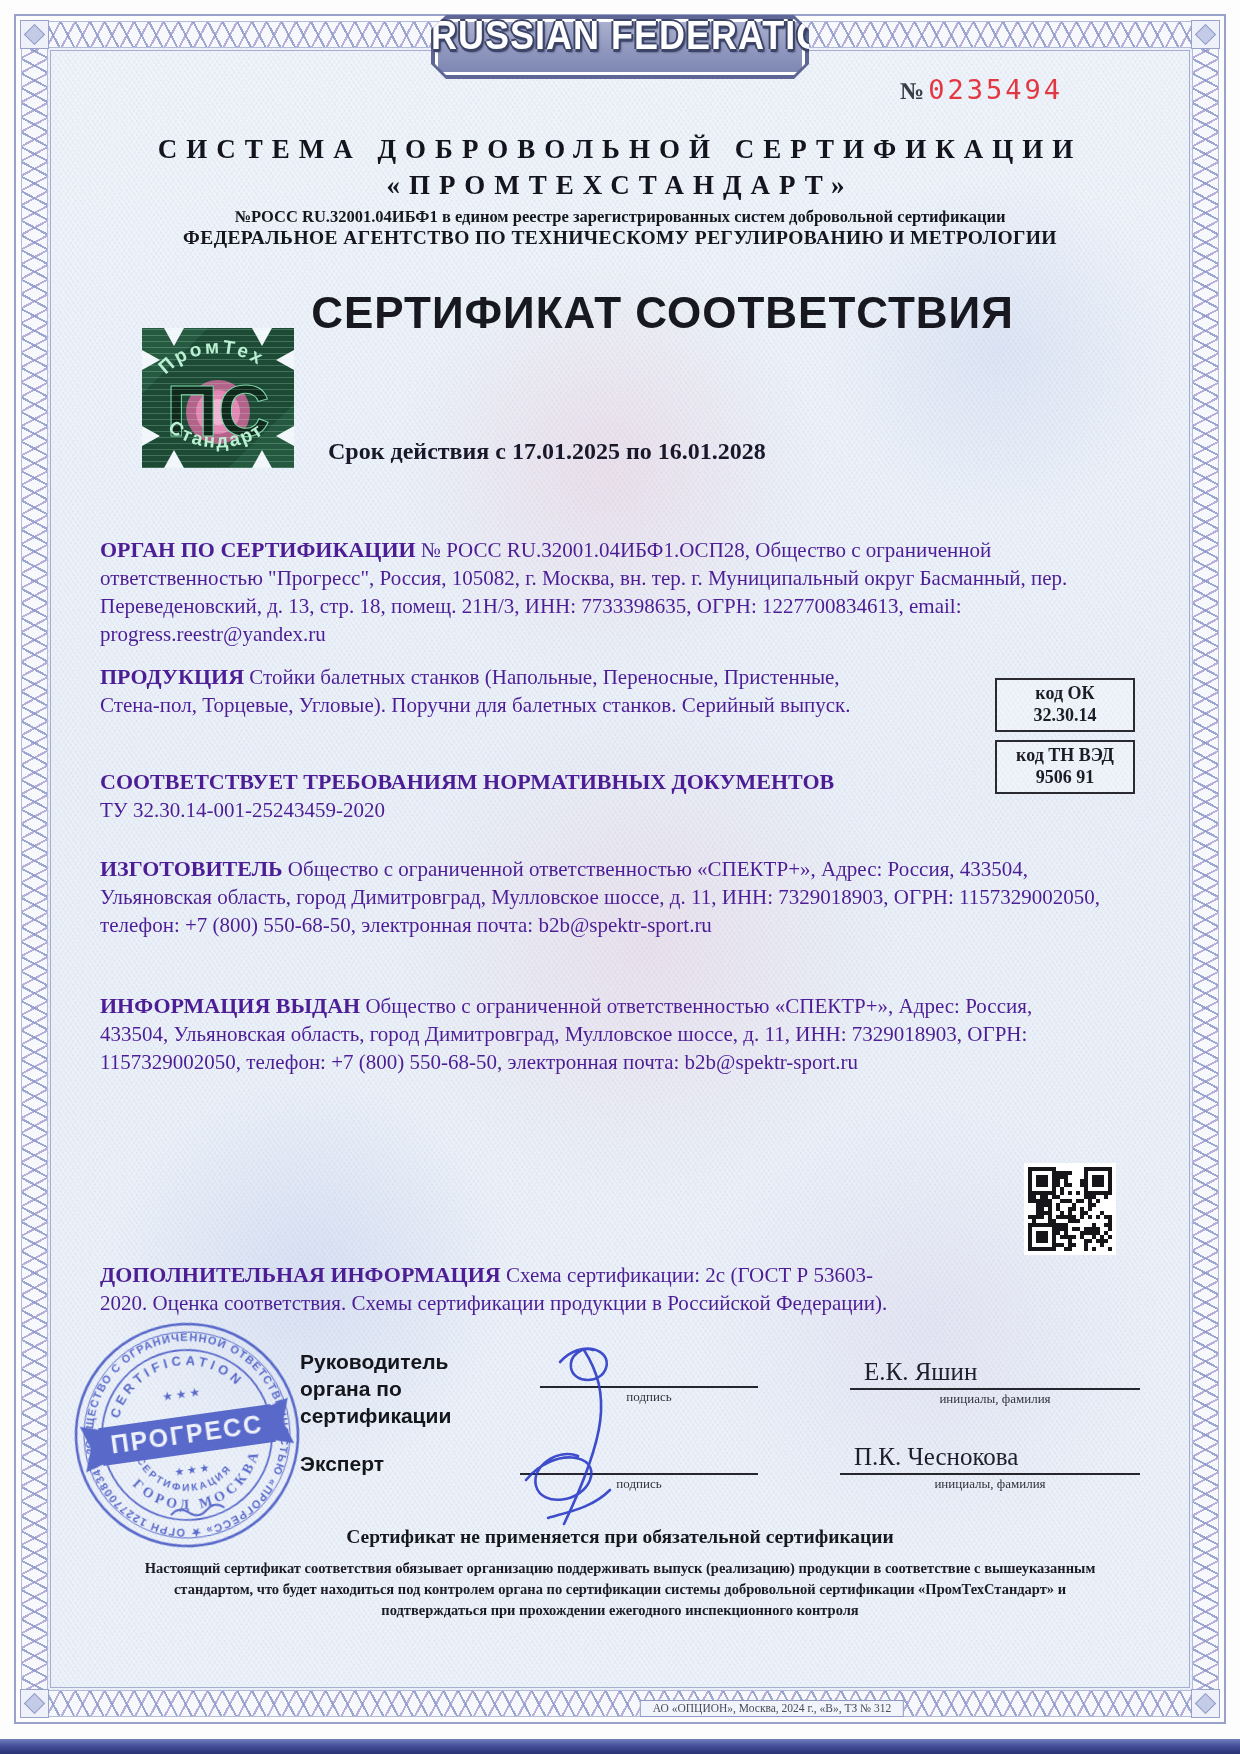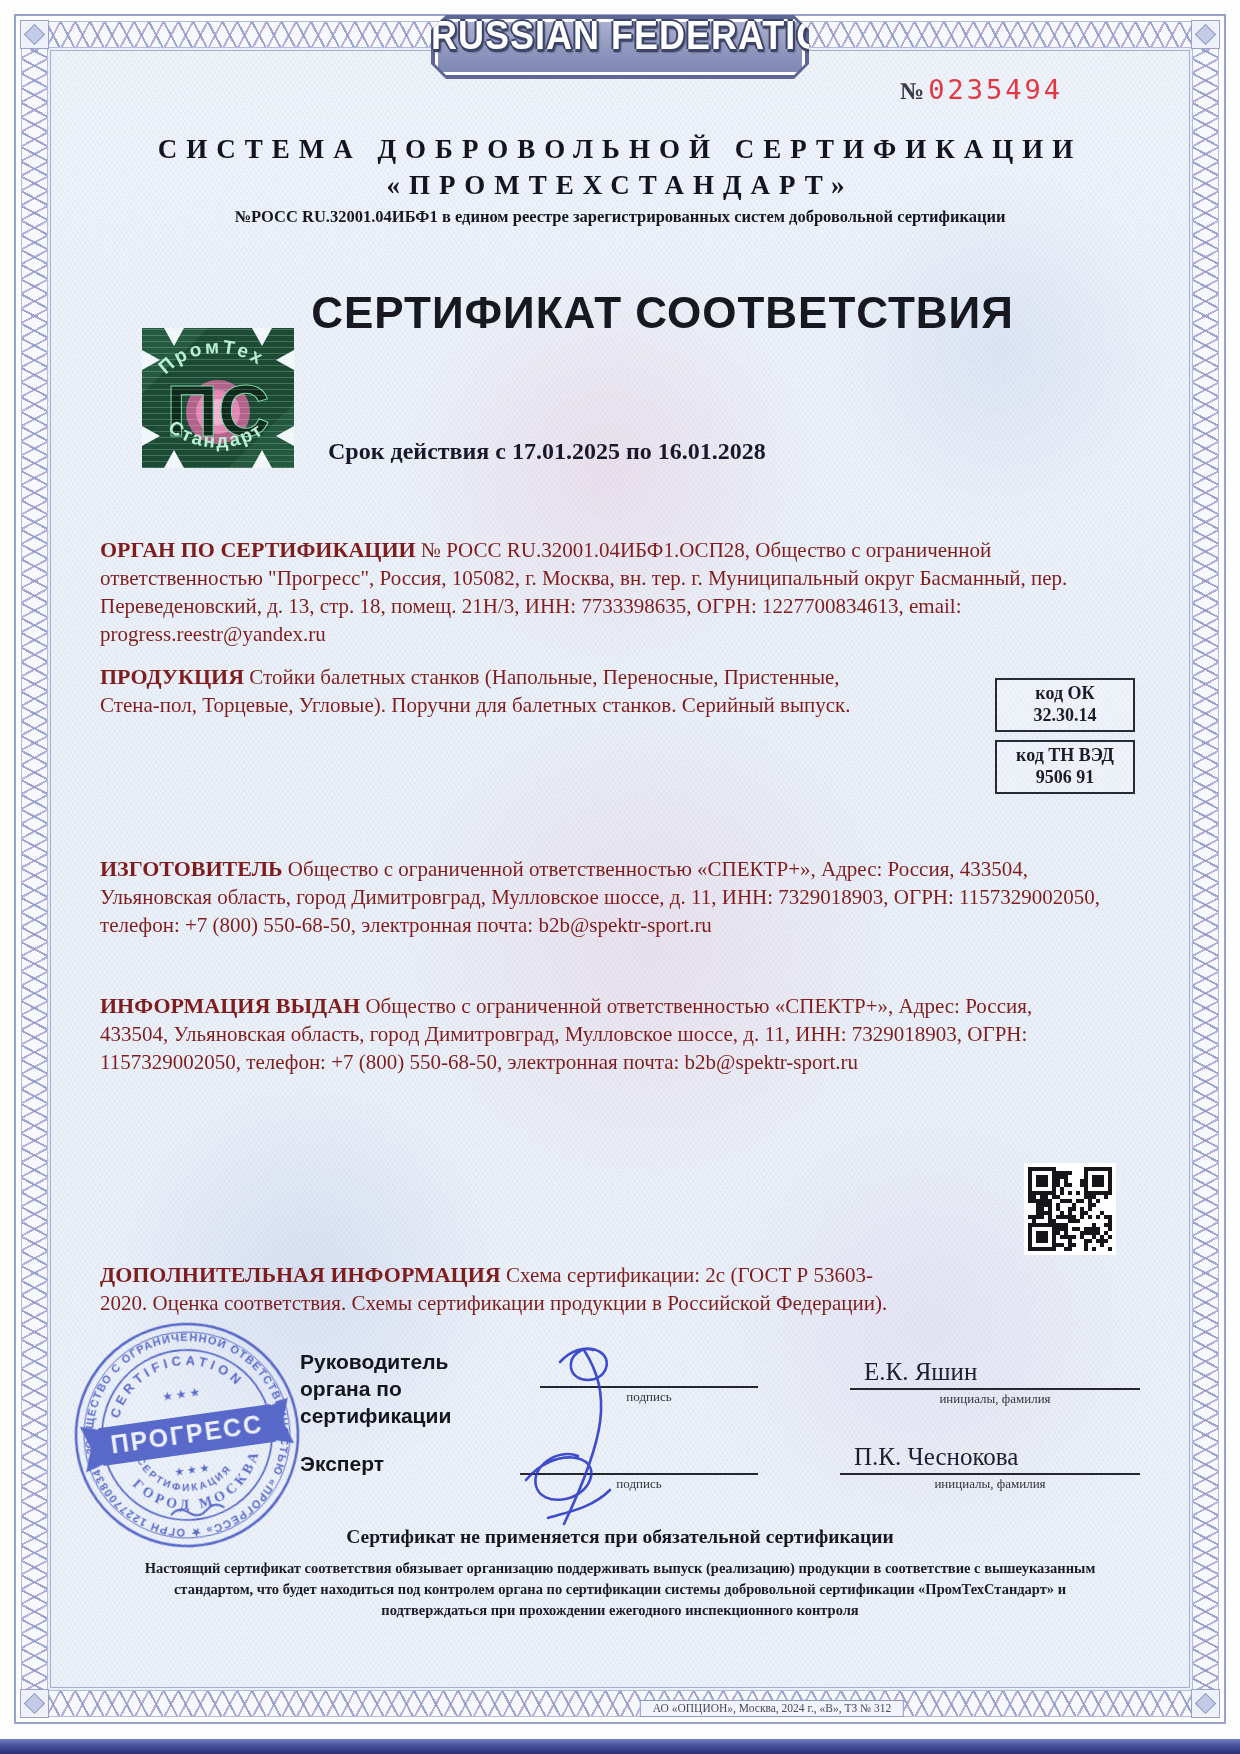--- a/index.html
+++ b/index.html
@@ -63,21 +63,21 @@
   .h-agency{top:227px;font-size:19.5px;font-weight:bold;letter-spacing:.4px;color:#16161f;}
   .doc-title{top:288px;padding-left:85px;box-sizing:border-box;font-family:"Liberation Sans",sans-serif;
     font-weight:800;font-size:44px;letter-spacing:1px;color:#181820;}
   .regline{top:382px;padding-left:60px;box-sizing:border-box;font-size:24px;font-weight:bold;color:#18182a;}
   .validity{position:absolute;top:438px;left:328px;font-size:24px;font-weight:bold;color:#18182a;}
   
   .holo{position:absolute;left:138px;top:324px;width:160px;height:148px;}
   .holo .stripes{position:absolute;inset:4px;pointer-events:none;
     background:repeating-linear-gradient(0deg, rgba(200,255,225,.22) 0 1px, rgba(0,0,0,0) 1px 6px);}
   
-  .sec{position:absolute;left:100px;font-size:21px;line-height:28px;color:#7f1d1d;}
+  .sec{position:absolute;left:100px;font-size:21px;line-height:28px;color:#4c1d95;}
   .sec b{font-size:22px;}
   .sec.justify{text-align:justify;}
   .codebox{position:absolute;left:995px;width:136px;border:2px solid #2a2a33;background:rgba(255,255,255,.25);
     text-align:center;font-weight:bold;padding:2px 0 4px;}
   .codebox .cb-label{font-size:18px;line-height:22px;}
   .codebox .cb-value{font-size:18px;line-height:22px;font-weight:600;}
   
   .qr{position:absolute;left:1024px;top:1163px;width:92px;height:92px;background:#fff;padding:2px;box-sizing:border-box;}
   .qr-grid{position:relative;width:84px;height:84px;margin:2px;}
   .qr-grid div{position:absolute;width:4px;height:4px;background:#15151a;}
@@ -126,20 +126,21 @@
     </div>
 
     <div class="serial">
       <span class="no">№</span>
       <span class="digits">0235494</span>
     </div>
 
     <div class="ctr h-system">СИСТЕМА ДОБРОВОЛЬНОЙ СЕРТИФИКАЦИИ</div>
     <div class="ctr h-name">«ПРОМТЕХСТАНДАРТ»</div>
     <div class="ctr h-reg">№РОСС RU.32001.04ИБФ1 в едином реестре зарегистрированных систем добровольной сертификации</div>
+    <div class="ctr h-agency">ФЕДЕРАЛЬНОЕ АГЕНТСТВО ПО ТЕХНИЧЕСКОМУ РЕГУЛИРОВАНИЮ И МЕТРОЛОГИИ</div>
 
     <div class="ctr doc-title">СЕРТИФИКАТ СООТВЕТСТВИЯ</div>
     <div class="validity">Срок действия с 17.01.2025 по 16.01.2028</div>
 
     <div class="holo">
       <svg width="160" height="148" viewBox="0 0 160 148">
         <rect x="4" y="4" width="152" height="140" fill="#24533c"></rect>
         <rect x="4" y="4" width="152" height="140" fill="#16402c" opacity=".45"></rect>
         <polygon points="4,4 70,4 4,70" fill="#2f6a4b" opacity=".5"></polygon>
         <polygon points="156,144 90,144 156,80" fill="#2f6a4b" opacity=".45"></polygon>
@@ -183,20 +184,24 @@
 
     <div class="codebox" style="top:678px;">
       <div class="cb-label">код  ОК</div>
       <div class="cb-value">32.30.14</div>
     </div>
     <div class="codebox" style="top:740px;">
       <div class="cb-label">код ТН ВЭД</div>
       <div class="cb-value">9506 91</div>
     </div>
 
+    <div class="sec" style="top:768px;width:1002px;">
+      <b>СООТВЕТСТВУЕТ ТРЕБОВАНИЯМ НОРМАТИВНЫХ ДОКУМЕНТОВ</b><br>
+      <span>ТУ 32.30.14-001-25243459-2020</span>
+    </div>
 
     <div class="sec" style="top:855px;width:1002px;">
       <b>ИЗГОТОВИТЕЛЬ</b>
       <span>Общество с ограниченной ответственностью «СПЕКТР+», Адрес: Россия, 433504, Ульяновская область, город Димитровград, Мулловское шоссе, д. 11, ИНН: 7329018903, ОГРН: 1157329002050, телефон: +7 (800) 550-68-50, электронная почта: b2b@spektr-sport.ru</span>
     </div>
 
     <div class="sec" style="top:992px;width:1002px;">
       <b>ИНФОРМАЦИЯ ВЫДАН</b>
       <span>Общество с ограниченной ответственностью «СПЕКТР+», Адрес: Россия, 433504, Ульяновская область, город Димитровград, Мулловское шоссе, д. 11, ИНН: 7329018903, ОГРН: 1157329002050, телефон: +7 (800) 550-68-50, электронная почта: b2b@spektr-sport.ru</span>
     </div>

